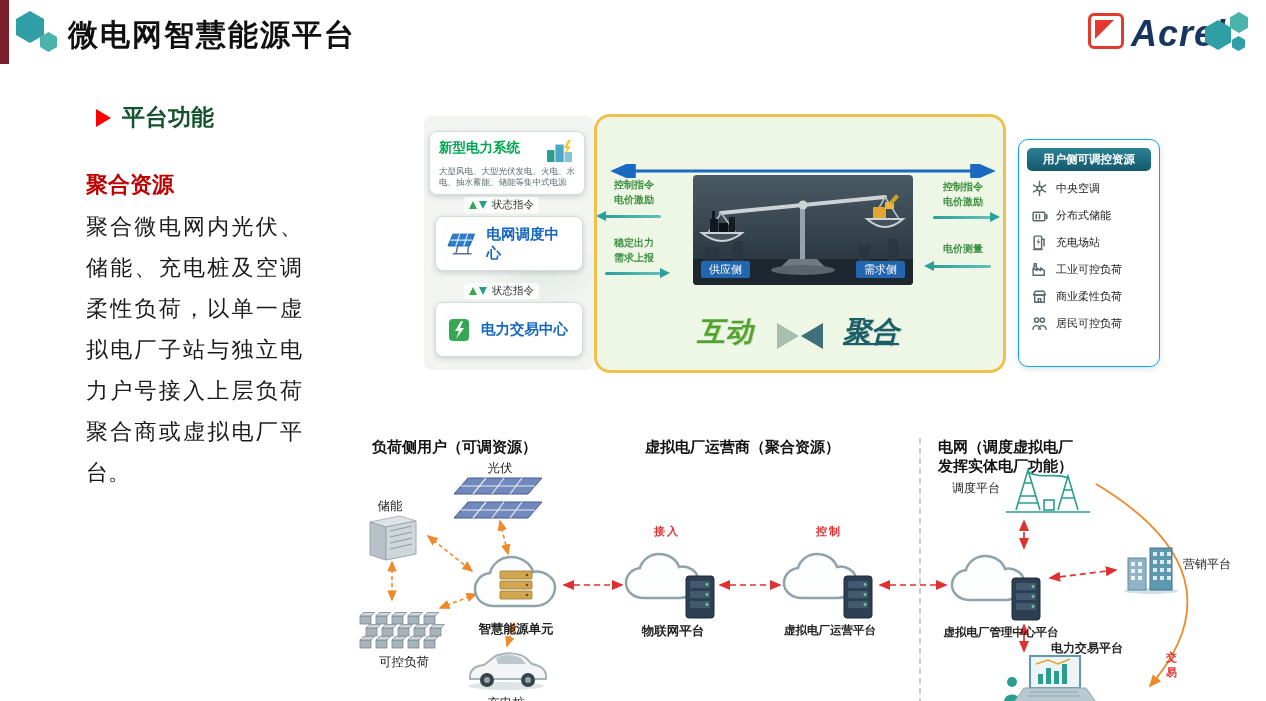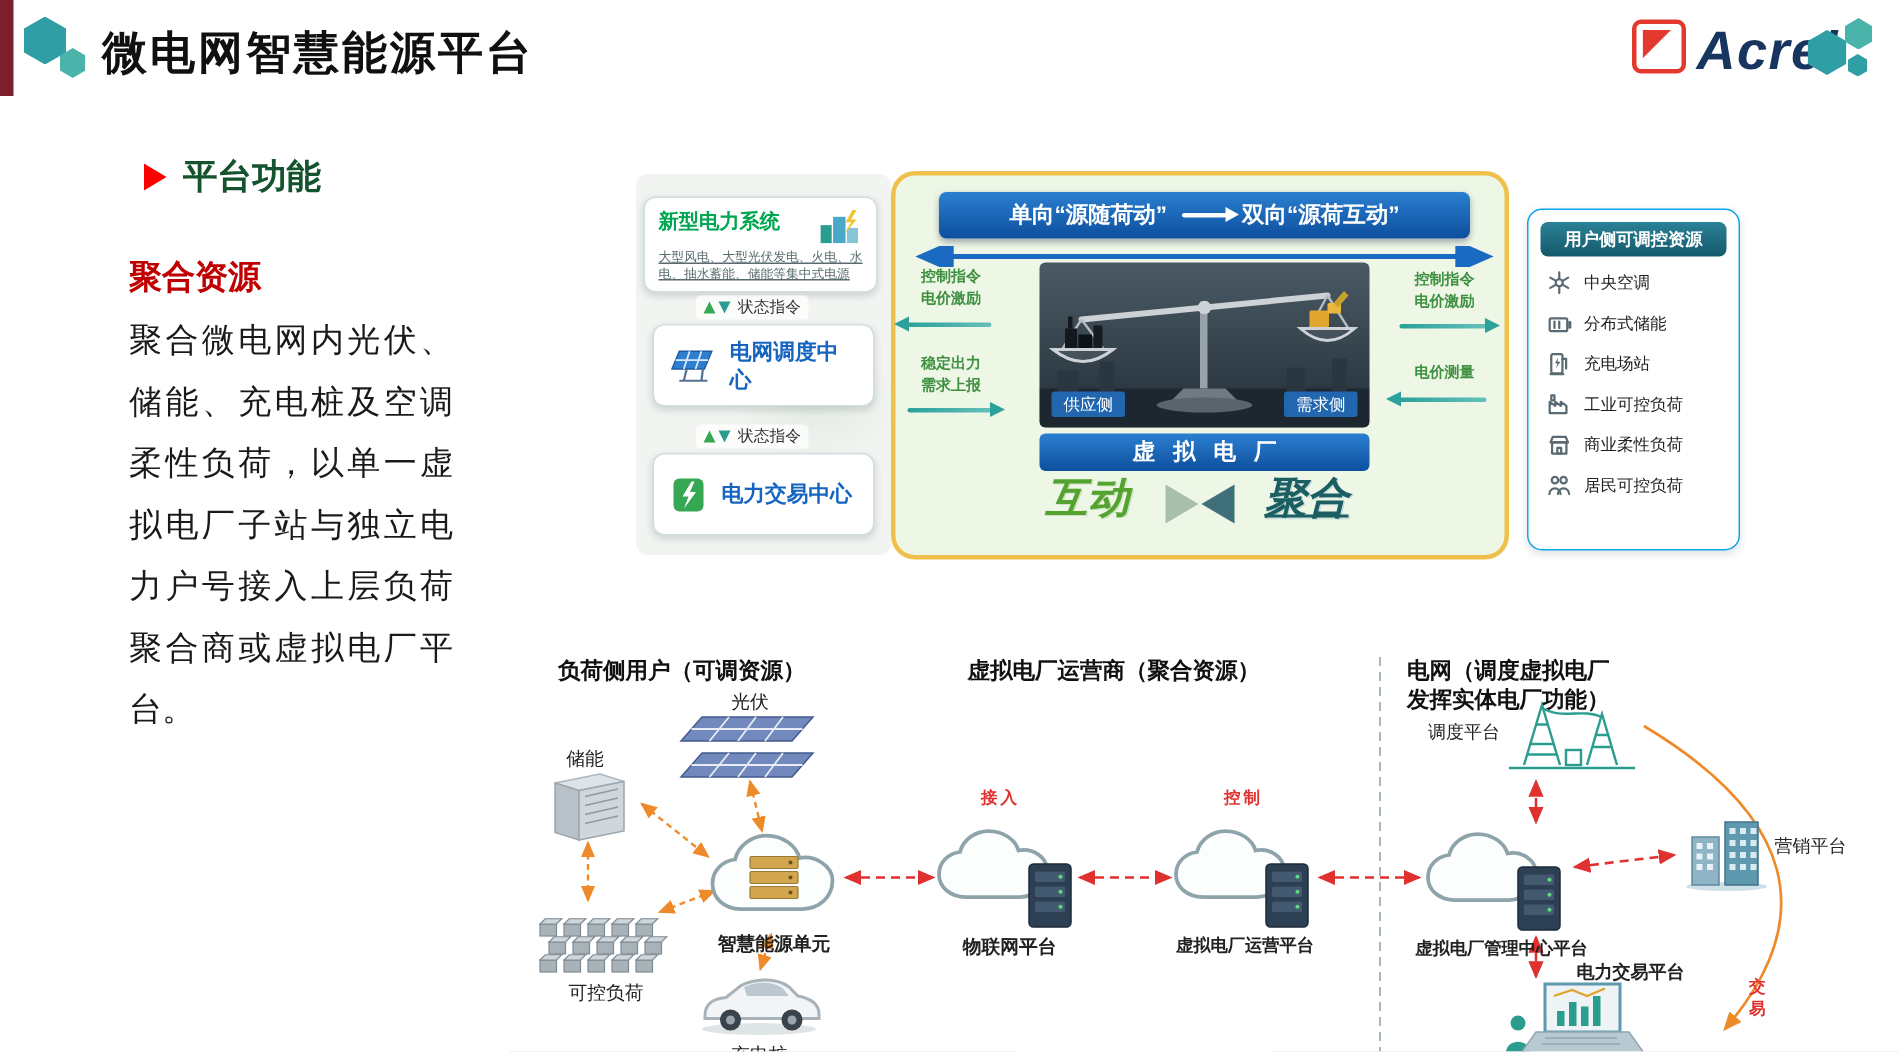--- a/index.html
+++ b/index.html
@@ -23,21 +23,21 @@
   .body-text{position:absolute;left:86px;top:206px;width:216px;font-size:22px;line-height:41px;color:#1a1a1a;text-align:justify;}
 
   
   .map-bg{position:absolute;left:424px;top:116px;width:170px;height:254px;border-radius:8px;
           background:radial-gradient(60px 40px at 30% 18%,#dde7dd 0%,transparent 70%),
                      radial-gradient(80px 55px at 70% 60%,#e2eae2 0%,transparent 70%),#f1f4f0;}
   .info-box{position:absolute;background:#fff;border:1px solid #d3dde0;border-radius:8px;box-shadow:0 2px 5px rgba(60,80,90,.2);box-sizing:border-box;}
   .source-box{left:429px;top:131px;width:156px;height:64px;padding:7px 9px 5px;}
   .source-title-row{display:flex;justify-content:space-between;align-items:flex-start;}
   .source-title{color:#00a651;font-weight:700;font-size:13.5px;}
-  .source-sub{font-size:8.5px;color:#5a6b70;line-height:1.35;margin-top:3px;text-decoration:underline;}
+  .source-sub{font-size:8.5px;color:#5a6b70;line-height:1.35;margin-top:3px;}
   .status-badge{position:absolute;display:flex;align-items:center;gap:5px;font-size:10.5px;color:#333;
                 background:rgba(255,255,255,.75);padding:1px 5px;border-radius:3px;}
   .updown{display:flex;align-items:center;gap:2px;}
   .tri-up{width:0;height:0;border-left:4px solid transparent;border-right:4px solid transparent;border-bottom:8px solid #36a853;}
   .tri-down{width:0;height:0;border-left:4px solid transparent;border-right:4px solid transparent;border-top:8px solid #2a9d8f;}
   .center-box{display:flex;align-items:center;gap:9px;padding:0 10px;}
   .dispatch-box{left:435px;top:216px;width:148px;height:55px;}
   .trade-box{left:435px;top:302px;width:148px;height:55px;}
   .box-label{color:#1565c0;font-weight:700;font-size:14.5px;}
 
@@ -160,25 +160,20 @@
 
   <div class="info-box center-box trade-box">
     <svg width="26" height="26" viewBox="0 0 26 26">
       <rect x="3" y="2" width="20" height="22" rx="4" fill="#36a853"></rect>
       <polygon points="15,4 9,14 13,14 10,22 18,11 14,11 17,4" fill="#fff"></polygon>
     </svg>
     <span class="box-label">电力交易中心</span>
   </div>
 
   <div class="vpp-panel">
-    <div class="vpp-header">
-      <span>单向“源随荷动”</span>
-      <span class="hdr-arrow"></span>
-      <span>双向“源荷互动”</span>
-    </div>
 
     <svg class="span-arrow" viewBox="0 0 400 14">
       <defs>
         <marker id="mb" markerWidth="9" markerHeight="9" refX="6.5" refY="3.5" orient="auto-start-reverse">
           <path d="M0,0 L8,3.5 L0,7 Z" fill="#1b6ac2"></path>
         </marker>
       </defs>
       <line x1="12" y1="7" x2="388" y2="7" stroke="#1b6ac2" stroke-width="3.2" marker-start="url(#mb)" marker-end="url(#mb)"></line>
     </svg>
 
@@ -203,21 +198,20 @@
         <path d="M192 22 L180 44 M192 22 L206 44" stroke="#b4bcc2" stroke-width="1.6" fill="none"></path>
         <path d="M174 44 Q192 60 210 44 Z" fill="#46525b" stroke="#ccd2d6" stroke-width="2"></path>
         <rect x="180" y="32" width="13" height="11" rx="1" fill="#e0a62e"></rect>
           <rect x="192" y="27" width="9" height="7" rx="1" fill="#ecb73e"></rect>
         <path d="M196 27 L203 19 L206 22 L199 30 Z" fill="#caa12c"></path>
       </svg>
       <span class="side-tag left">供应侧</span>
       <span class="side-tag right">需求侧</span>
     </div>
 
-    <div class="vpp-banner">虚拟电厂</div>
 
     <div class="interact">互动</div>
     <span class="exch exch-r"></span>
     <span class="exch exch-l"></span>
     <div class="aggregate">聚合</div>
 
     <div class="flow-label fl-lt">控制指令
 电价激励</div>
     <div class="arrow-line left a-lt"></div>
     <div class="flow-label fl-lb">稳定出力

